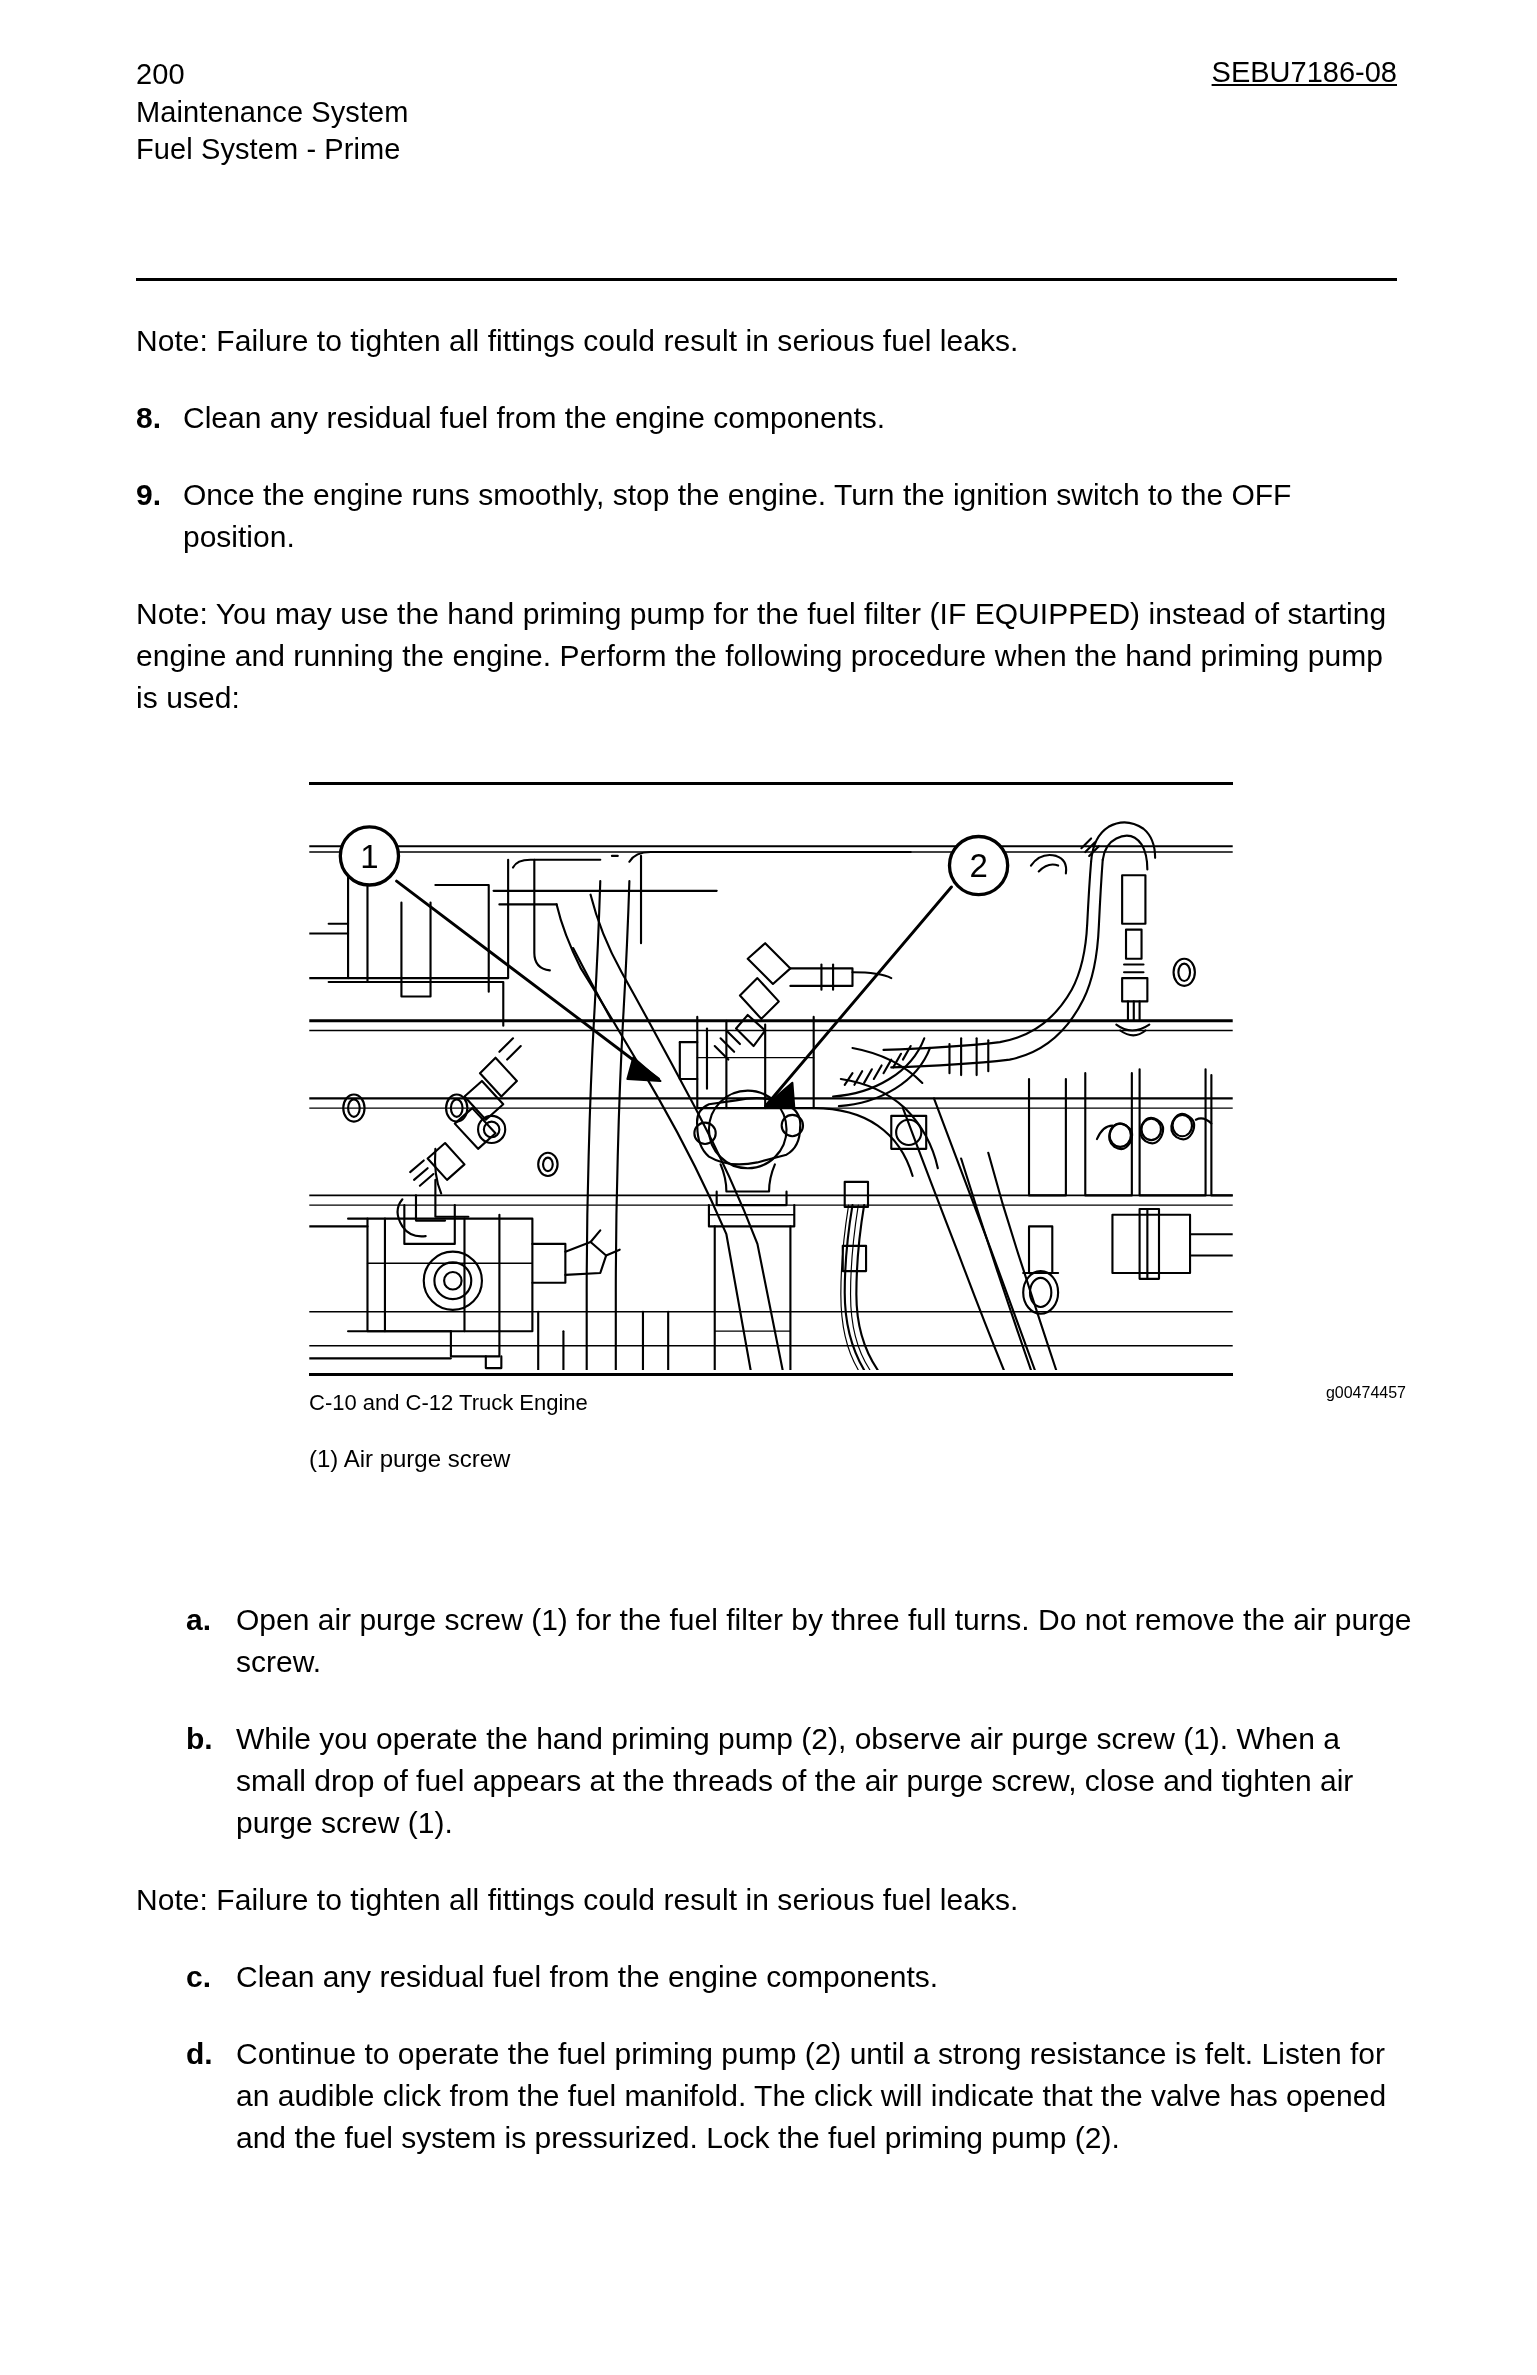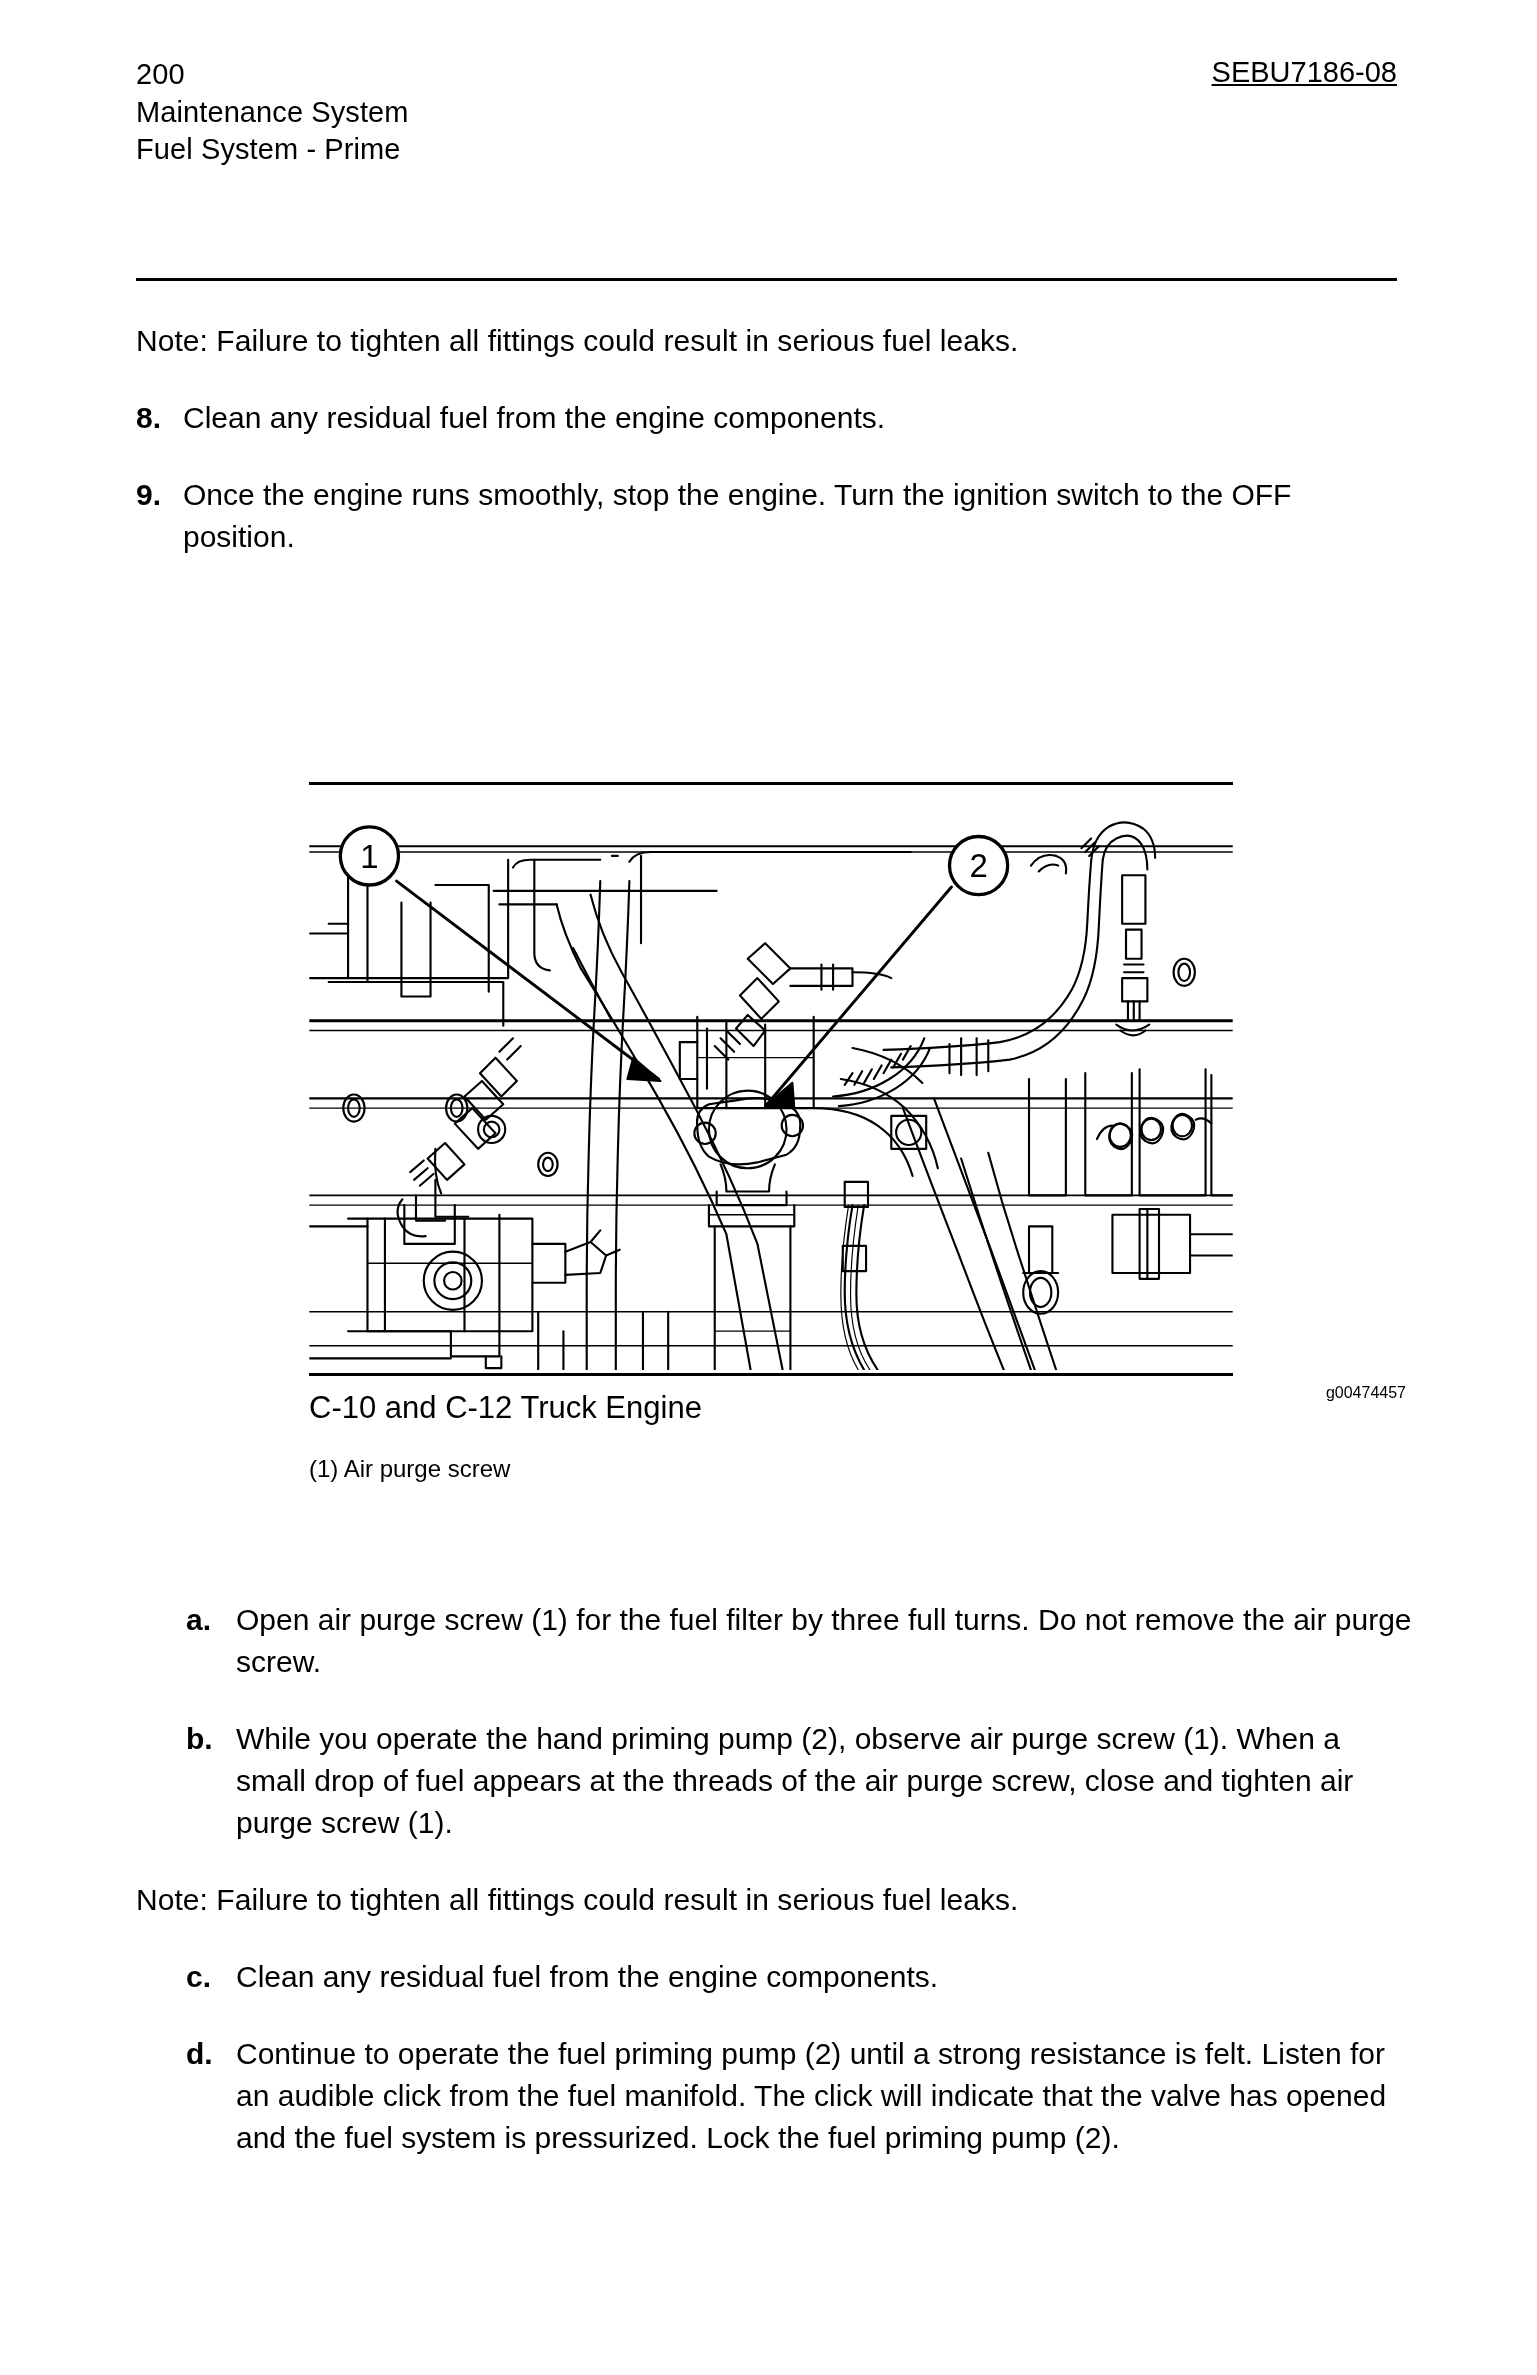--- a/index.html
+++ b/index.html
@@ -145,21 +145,21 @@
     position: absolute;
     right: 0;
     top: -5.8px;
     font-size: 16px;
   }
   .fig-title {
     font-size: 26px;
     margin: 0 0 27px 0;
   }
   .fig-subtitle {
-    font-size: 31px;
+    font-size: 22px;
     margin: 0 0 27px 0;
   }
   .fig-legend {
     font-size: 24px;
     line-height: 1.36;
   }
   .fig-legend div { white-space: nowrap; }
 
   
   .body-text-lower {
@@ -191,20 +191,21 @@
     <div class="step">
       <span class="num">8.</span>
       <span>Clean any residual fuel from the engine components.</span>
     </div>
 
     <div class="step">
       <span class="num">9.</span>
       <span>Once the engine runs smoothly, stop the engine. Turn the ignition switch to the OFF position.</span>
     </div>
 
+    <p class="para tight"><span class="lbl">Note:</span><span> You may use the hand priming pump for the fuel filter (IF EQUIPPED) instead of starting engine and running the engine. Perform the following procedure when the hand priming pump is used:</span></p>
 
   </div>
 
   <div class="figure">
     <div class="fig-rule top"></div>
     <div class="fig-rule bottom"></div>
 
     <div class="fig-art">
       <svg width="924" height="582" viewBox="0 0 952 600" xmlns="http://www.w3.org/2000/svg">
         <defs>

